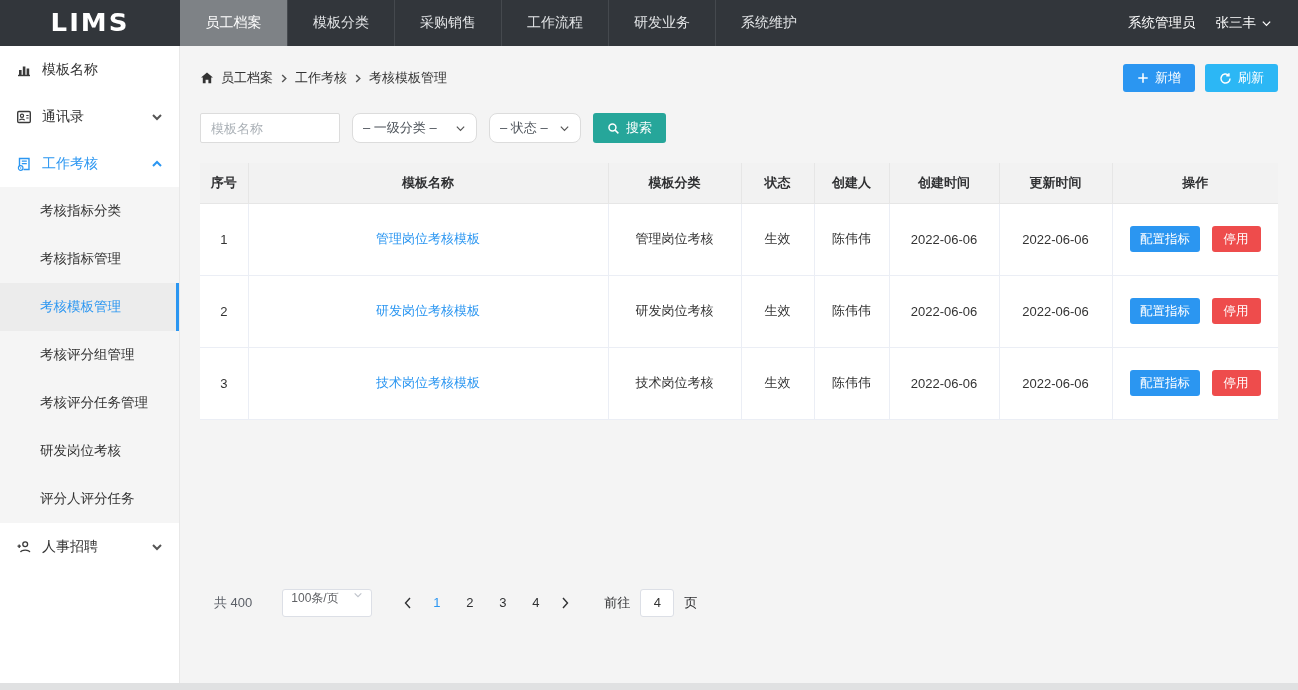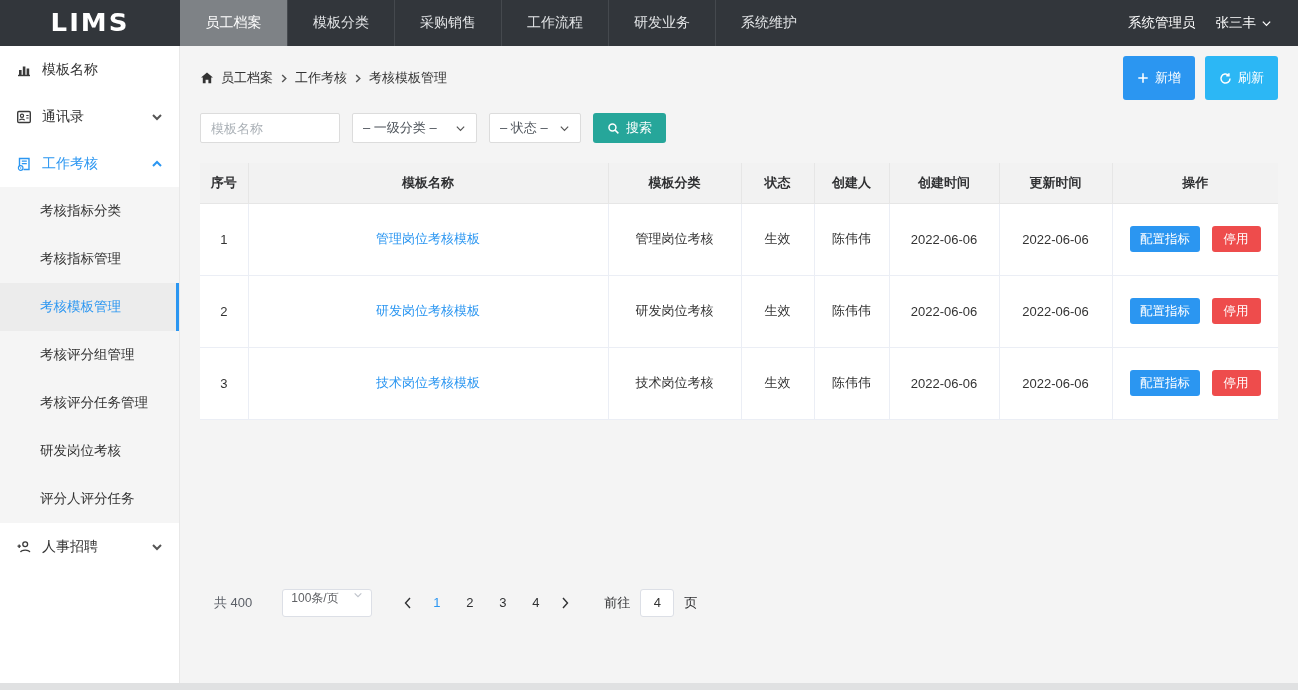--- a/index.html
+++ b/index.html
@@ -43,32 +43,32 @@
   
   .main { flex:1; background:var(--main-bg,#f4f4f4); padding:0 20px; min-width:0; }
 
   .crumb-row { margin-top:18px; height:28px; display:flex; align-items:center; justify-content:space-between; }
   .breadcrumb { display:flex; align-items:center; gap:7px; font-size:13px; color:#333; }
   .breadcrumb .home { display:flex; align-items:center; }
   .crumb-sep { display:flex; align-items:center; color:#555; }
   .crumb-link { cursor:pointer; }
 
   .btn { display:inline-flex; align-items:center; justify-content:center; gap:6px;
-         height:44px; border:none; border-radius:3px; color:#fff; font-size:13px;
+         height:28px; border:none; border-radius:3px; color:#fff; font-size:13px;
          padding:0 14px; cursor:pointer; font-family:inherit; }
   .btn-add { background:var(--accent,#2b96f1); }
   .btn-refresh { background:var(--refresh,#2cb7f5); margin-left:10px; }
   .btn-group { display:flex; align-items:center; }
 
   
   .filter-row { margin-top:21px; display:flex; align-items:center; gap:12px; }
   .txt-input { width:140px; height:30px; border:1px solid #dcdcdc; border-radius:2px; background:#fff;
                padding:0 10px; font-size:13px; color:#333; font-family:inherit; outline:none; }
   .txt-input::placeholder { color:#aab0b6; }
-  .fake-select { height:30px; background:#fff; border:1px solid #dcdcdc; border-radius:2px;
+  .fake-select { height:30px; background:#fff; border:1px solid #dcdcdc; border-radius:8px;
                  display:flex; align-items:center; justify-content:space-between;
                  padding:0 10px; font-size:13px; color:#4d535a; cursor:pointer; }
   .sel-category { width:125px; }
   .sel-status { width:92px; }
   .btn-search { background:var(--search,#26a69a); height:30px; }
 
   
   table.grid { margin-top:20px; width:1078px; border-collapse:collapse; table-layout:fixed; background:#fff; font-size:13px; }
   .grid th { height:40px; background:#f2f2f2; font-weight:700; color:#303133; text-align:center;
              border-right:1px solid #e6e6e6; border-bottom:1px solid #e6e6e6; }

